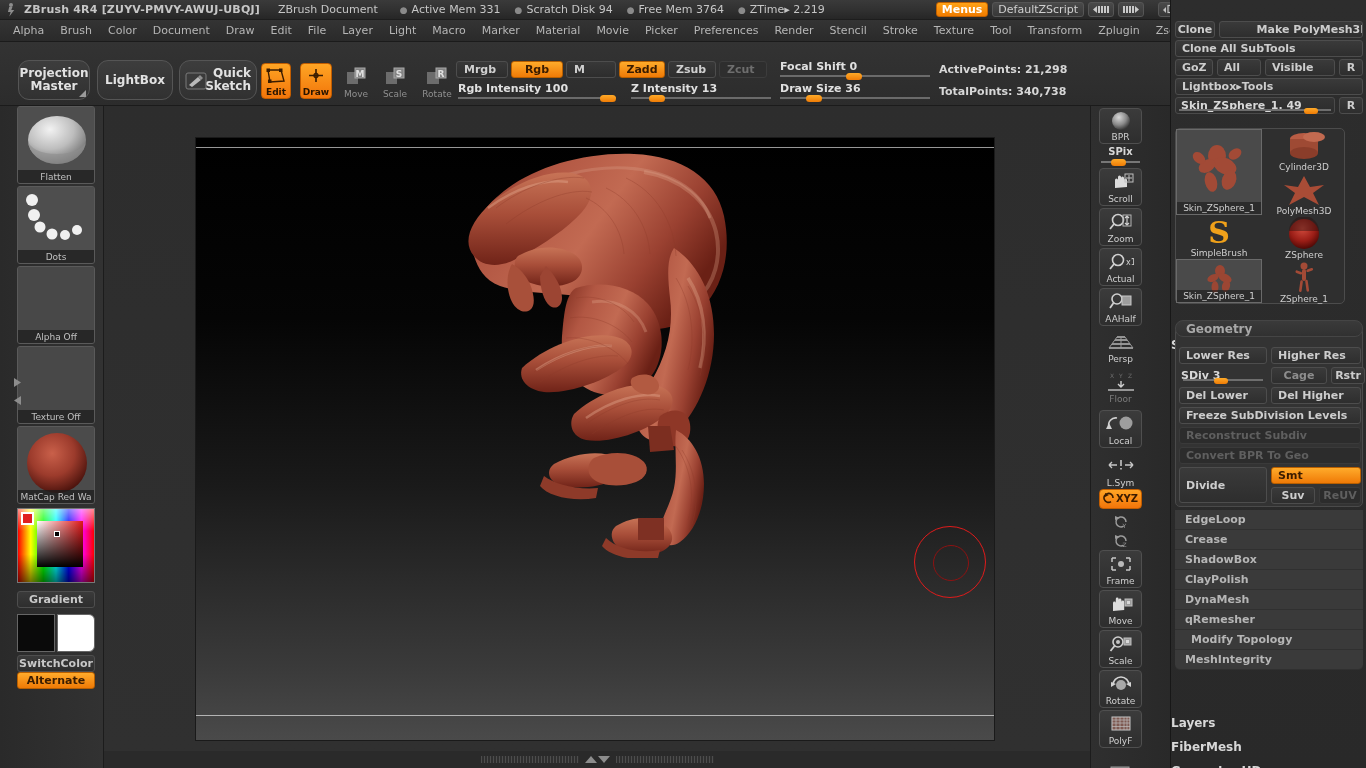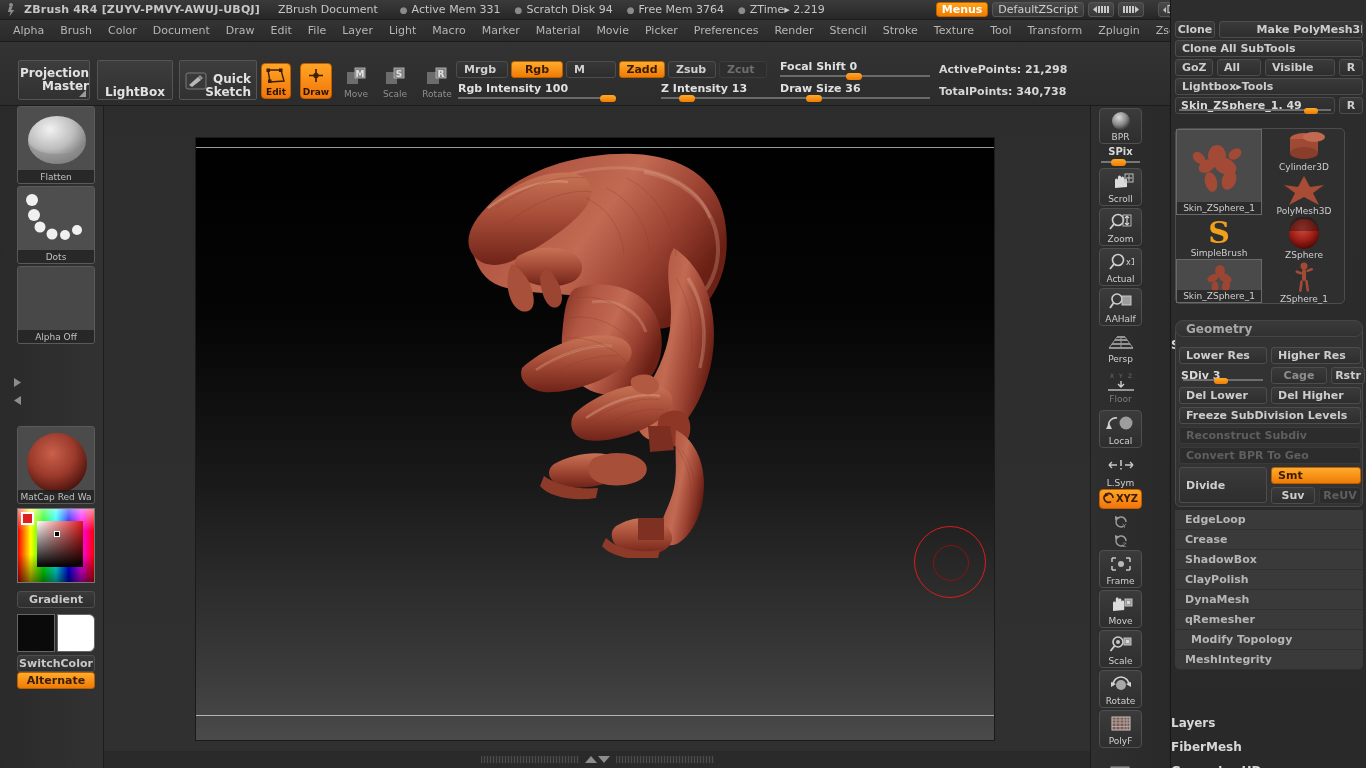--- a/index.html
+++ b/index.html
@@ -67,24 +67,24 @@
     border:1px solid transparent; border-radius:3px; white-space:nowrap;
   }
 
   
   #topshelf{
     position:absolute; left:0; top:42px; width:1366px; height:64px;
     background:linear-gradient(to bottom,#333333,#2c2c2c);
     border-bottom:1px solid #1b1b1b;
   }
   .big-btn{
-    position:absolute; border:1px solid #555; border-radius:2px;
+    position:absolute; border:1px solid #555; border-radius:11px;
     background:linear-gradient(to bottom,#3d3d3d,#313131);
     color:#e2e2e2; font-size:12px; font-weight:bold;
-    display:flex; align-items:flex-end; justify-content:center; text-align:center;
+    display:flex; align-items:center; justify-content:center; text-align:center;
     line-height:13px;
   }
   .big-btn .corner{
     position:absolute; right:3px; bottom:2px; width:0;height:0;
     border-left:7px solid transparent; border-bottom:7px solid #9a9a9a;
   }
   .sq-btn{
     position:absolute; width:30px;height:38px; border-radius:4px;
     display:flex; flex-direction:column; align-items:center; justify-content:flex-end;
     font-size:9px; color:#d6d6d6; padding-bottom:1px;
@@ -476,21 +476,21 @@
     <div class="mode-btn" style="left:566px;top:19px;width:50px;">M</div>
     <div class="mode-btn on" style="left:619px;top:19px;width:46px;justify-content:center;padding-left:0;">Zadd</div>
     <div class="mode-btn" style="left:668px;top:19px;width:48px;">Zsub</div>
     <div class="mode-btn off" style="left:719px;top:19px;width:48px;">Zcut</div>
 
     <div class="slider" style="left:458px;top:41px;width:158px;">
       <span class="txt">Rgb Intensity 100</span>
       <span class="track"></span>
       <span class="knob" style="left:142px;"></span>
     </div>
-    <div class="slider" style="left:631px;top:41px;width:140px;margin-left:30px;">
+    <div class="slider" style="left:631px;top:41px;width:140px;">
       <span class="txt">Z Intensity 13</span>
       <span class="track"></span>
       <span class="knob" style="left:18px;"></span>
     </div>
     <div class="slider" style="left:780px;top:19px;width:150px;">
       <span class="txt">Focal Shift 0</span>
       <span class="track"></span>
       <span class="knob" style="left:66px;"></span>
     </div>
     <div class="slider" style="left:780px;top:41px;width:150px;">
@@ -534,20 +534,24 @@
           </svg>
       </div>
       <div class="cap">Dots</div>
     </div>
 
     <div class="thumb" style="top:160px;">
       <div class="art" style="background:#484848;"></div>
       <div class="cap">Alpha Off</div>
     </div>
 
+    <div class="thumb" style="top:240px;">
+      <div class="art" style="background:#484848;"></div>
+      <div class="cap">Texture Off</div>
+    </div>
 
     <div class="thumb" style="top:320px;">
       <div class="art" style="background:#4b4b4b;">
         <svg width="78" height="78" viewBox="0 0 78 78">
             <defs>
               <radialGradient id="mc" cx="42%" cy="34%" r="68%">
                 <stop offset="0%" stop-color="#c9604a"></stop>
                 <stop offset="55%" stop-color="#9c3b2c"></stop>
                 <stop offset="100%" stop-color="#4a120c"></stop>
               </radialGradient>

